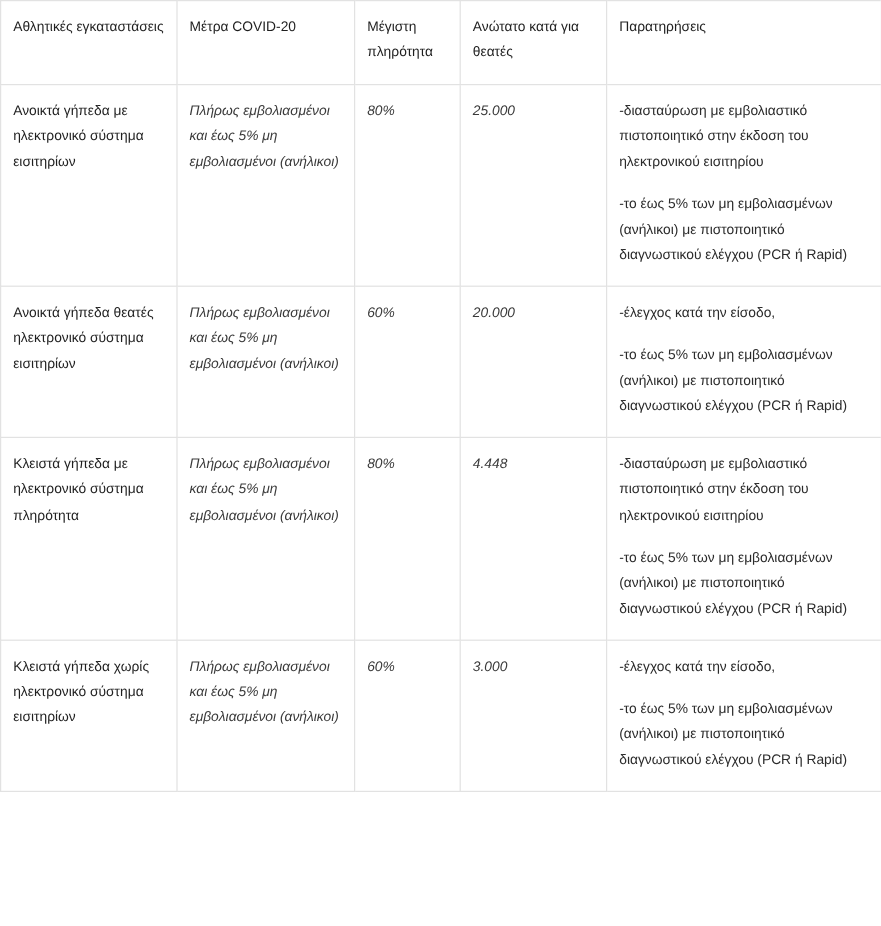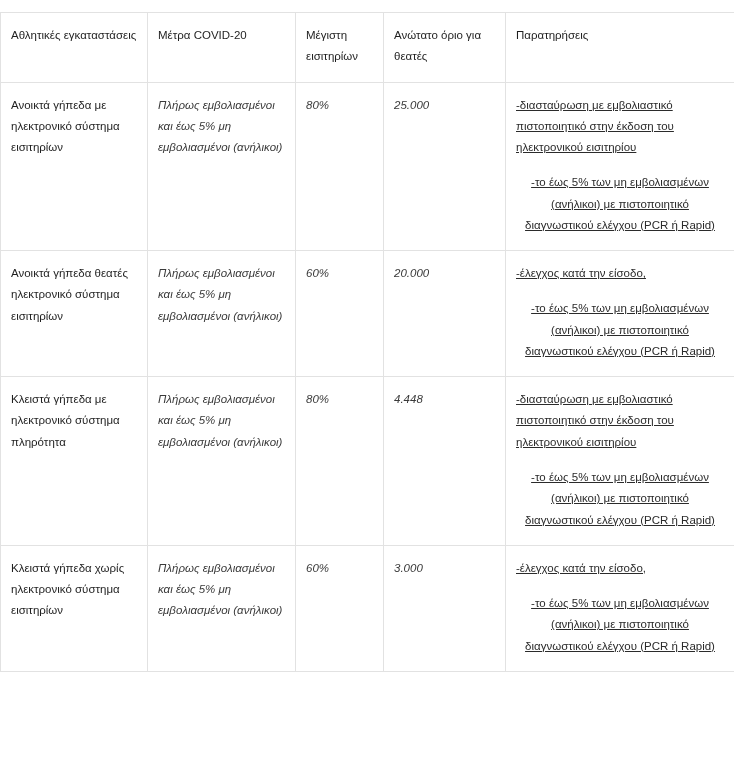--- a/index.html
+++ b/index.html
@@ -11,21 +11,20 @@
     width: 734px;
     height: 772px;
     font-family: "Liberation Sans", sans-serif;
     color: #2b2b2b;
     overflow: hidden;
   }
   .table-wrap {
     width: 646px;
     box-sizing: border-box;
     padding: 0;
-    margin-top: 12px;
   }
   table.covid-table {
     border-collapse: collapse;
     width: 734px;
     table-layout: fixed;
   }
   table.covid-table td,
   table.covid-table th {
     border: 1px solid #e2e2e2;
     vertical-align: top;
@@ -50,25 +49,23 @@
     padding-bottom: 20px;
     line-height: 1.9;
   }
   .facility {
     font-weight: bold;
     color: #1f1f1f;
     line-height: 2.0;
   }
   .notes p {
     margin: 0 0 14px 0;
-    text-decoration: underline;
   }
   .notes p:last-child {
     margin-bottom: 0;
-    text-align: center;
   }
   .measures, .capacity, .limit {
     color: #3a3a3a;
     font-style: italic;
   }
 </style>
 </head>
 <body>
 
 <div class="table-wrap">
@@ -77,22 +74,22 @@
       <col class="c0">
       <col class="c1">
       <col class="c2">
       <col class="c3">
       <col class="c4">
     </colgroup>
     <thead>
       <tr>
         <td>Αθλητικές εγκαταστάσεις</td>
         <td>Μέτρα COVID-20</td>
-        <td>Μέγιστη εισιτηρίων</td>
-        <td>Ανώτατο όριο για θεατές</td>
+        <td>Μέγιστη πληρότητα</td>
+        <td>Ανώτατο κατά για θεατές</td>
         <td>Παρατηρήσεις</td>
       </tr>
     </thead>
     <tbody>
       <tr>
         <td class="facility">Ανοικτά γήπεδα με ηλεκτρονικό σύστημα εισιτηρίων</td>
         <td class="measures">Πλήρως εμβολιασμένοι και έως 5% μη εμβολιασμένοι (ανήλικοι)</td>
         <td class="capacity">80%</td>
         <td class="limit">25.000</td>
         <td class="notes">

